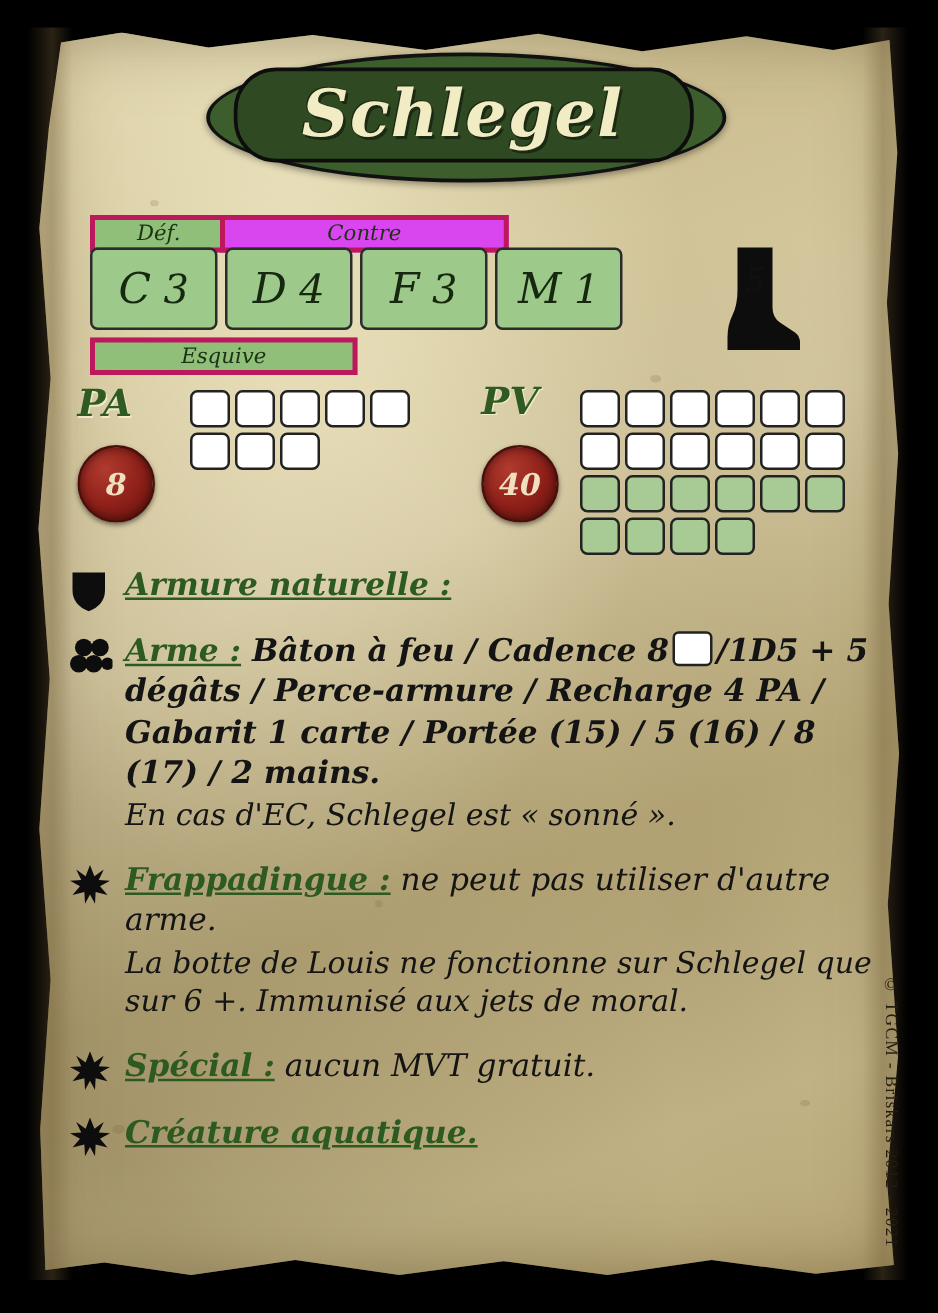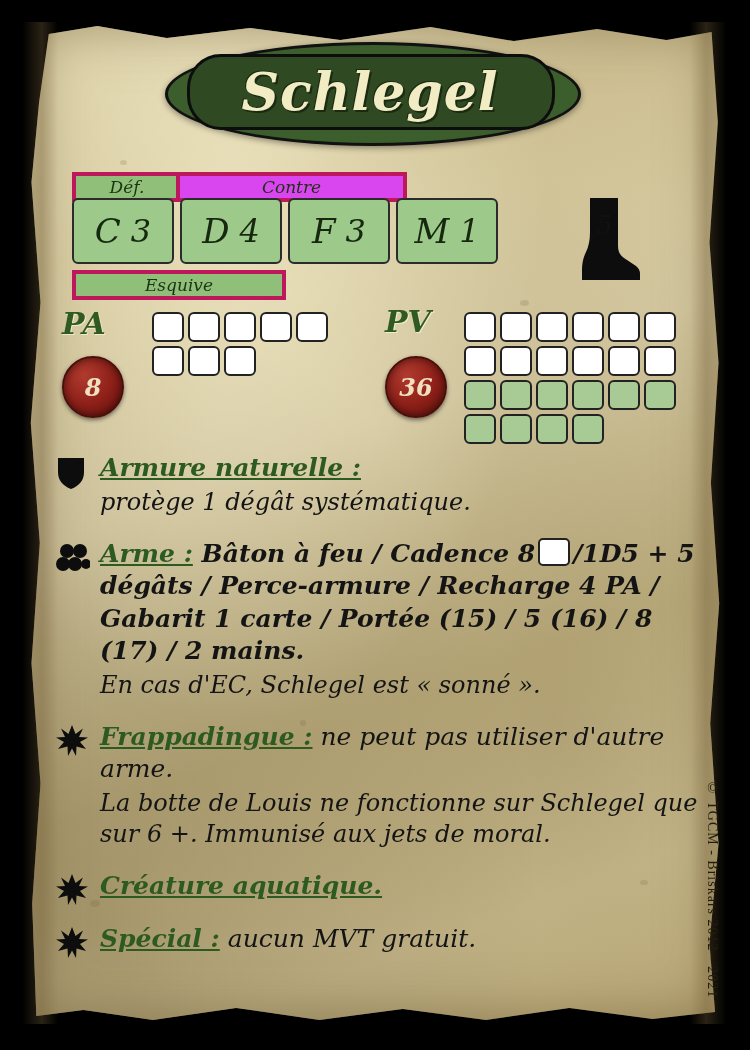--- a/index.html
+++ b/index.html
@@ -338,21 +338,21 @@
     <div class="pip"></div>
     <div class="pip"></div>
     <div class="pip"></div>
     <div class="pip"></div>
     <div class="pip"></div>
     <div class="pip"></div>
   </div>
 
   <div class="pv-label">PV</div>
   <div class="seal pv">
-    <span>36</span>
+    <span>40</span>
   </div>
   <div class="pip-grid pv-pips">
     <div class="pip"></div>
     <div class="pip"></div>
     <div class="pip"></div>
     <div class="pip"></div>
     <div class="pip"></div>
     <div class="pip"></div>
     <div class="pip"></div>
     <div class="pip"></div>
@@ -375,21 +375,20 @@
   <div class="rules">
 
     <div class="rule">
       <div class="rule-icon">
         <svg width="30" height="34" viewBox="0 0 30 34">
           <path d="M2 2 L28 2 L28 16 Q28 28 15 33 Q2 28 2 16 Z" fill="#0d0d0d"></path>
         </svg>
       </div>
       <div class="rule-text">
         <span class="rule-title">Armure naturelle :</span>
-        <span class="rule-sub">protège 1 dégât systématique.</span>
       </div>
     </div>
 
     <div class="rule">
       <div class="rule-icon">
         <svg width="34" height="30" viewBox="0 0 34 30">
           <circle cx="11" cy="9" r="7" fill="#0d0d0d"></circle>
           <circle cx="24" cy="9" r="7" fill="#0d0d0d"></circle>
           <circle cx="7" cy="22" r="7" fill="#0d0d0d"></circle>
           <circle cx="19" cy="22" r="7" fill="#0d0d0d"></circle>
@@ -414,32 +413,32 @@
       </div>
     </div>
 
     <div class="rule">
       <div class="rule-icon">
         <svg width="32" height="32" viewBox="0 0 32 32">
           <path d="M16 0 L19.5 9 L27 3.5 L23 12 L32 12.5 L24 17 L30 24 L20.5 21.5 L20 31 L16 23.5 L12 31 L11.5 21.5 L2 24 L8 17 L0 12.5 L9 12 L5 3.5 L12.5 9 Z" fill="#0d0d0d"></path>
         </svg>
       </div>
       <div class="rule-text">
-        <span class="rule-title">Créature aquatique.</span>
+        <span class="rule-title">Spécial :</span><span> aucun MVT gratuit.</span>
       </div>
     </div>
 
     <div class="rule">
       <div class="rule-icon">
         <svg width="32" height="32" viewBox="0 0 32 32">
           <path d="M16 0 L19.5 9 L27 3.5 L23 12 L32 12.5 L24 17 L30 24 L20.5 21.5 L20 31 L16 23.5 L12 31 L11.5 21.5 L2 24 L8 17 L0 12.5 L9 12 L5 3.5 L12.5 9 Z" fill="#0d0d0d"></path>
         </svg>
       </div>
       <div class="rule-text">
-        <span class="rule-title">Spécial :</span><span> aucun MVT gratuit.</span>
+        <span class="rule-title">Créature aquatique.</span>
       </div>
     </div>
 
   </div>
 
   <div class="copyright">© TGCM - Briskars 2012 - 2021</div>
 
 </div>
 
 </body></html>

